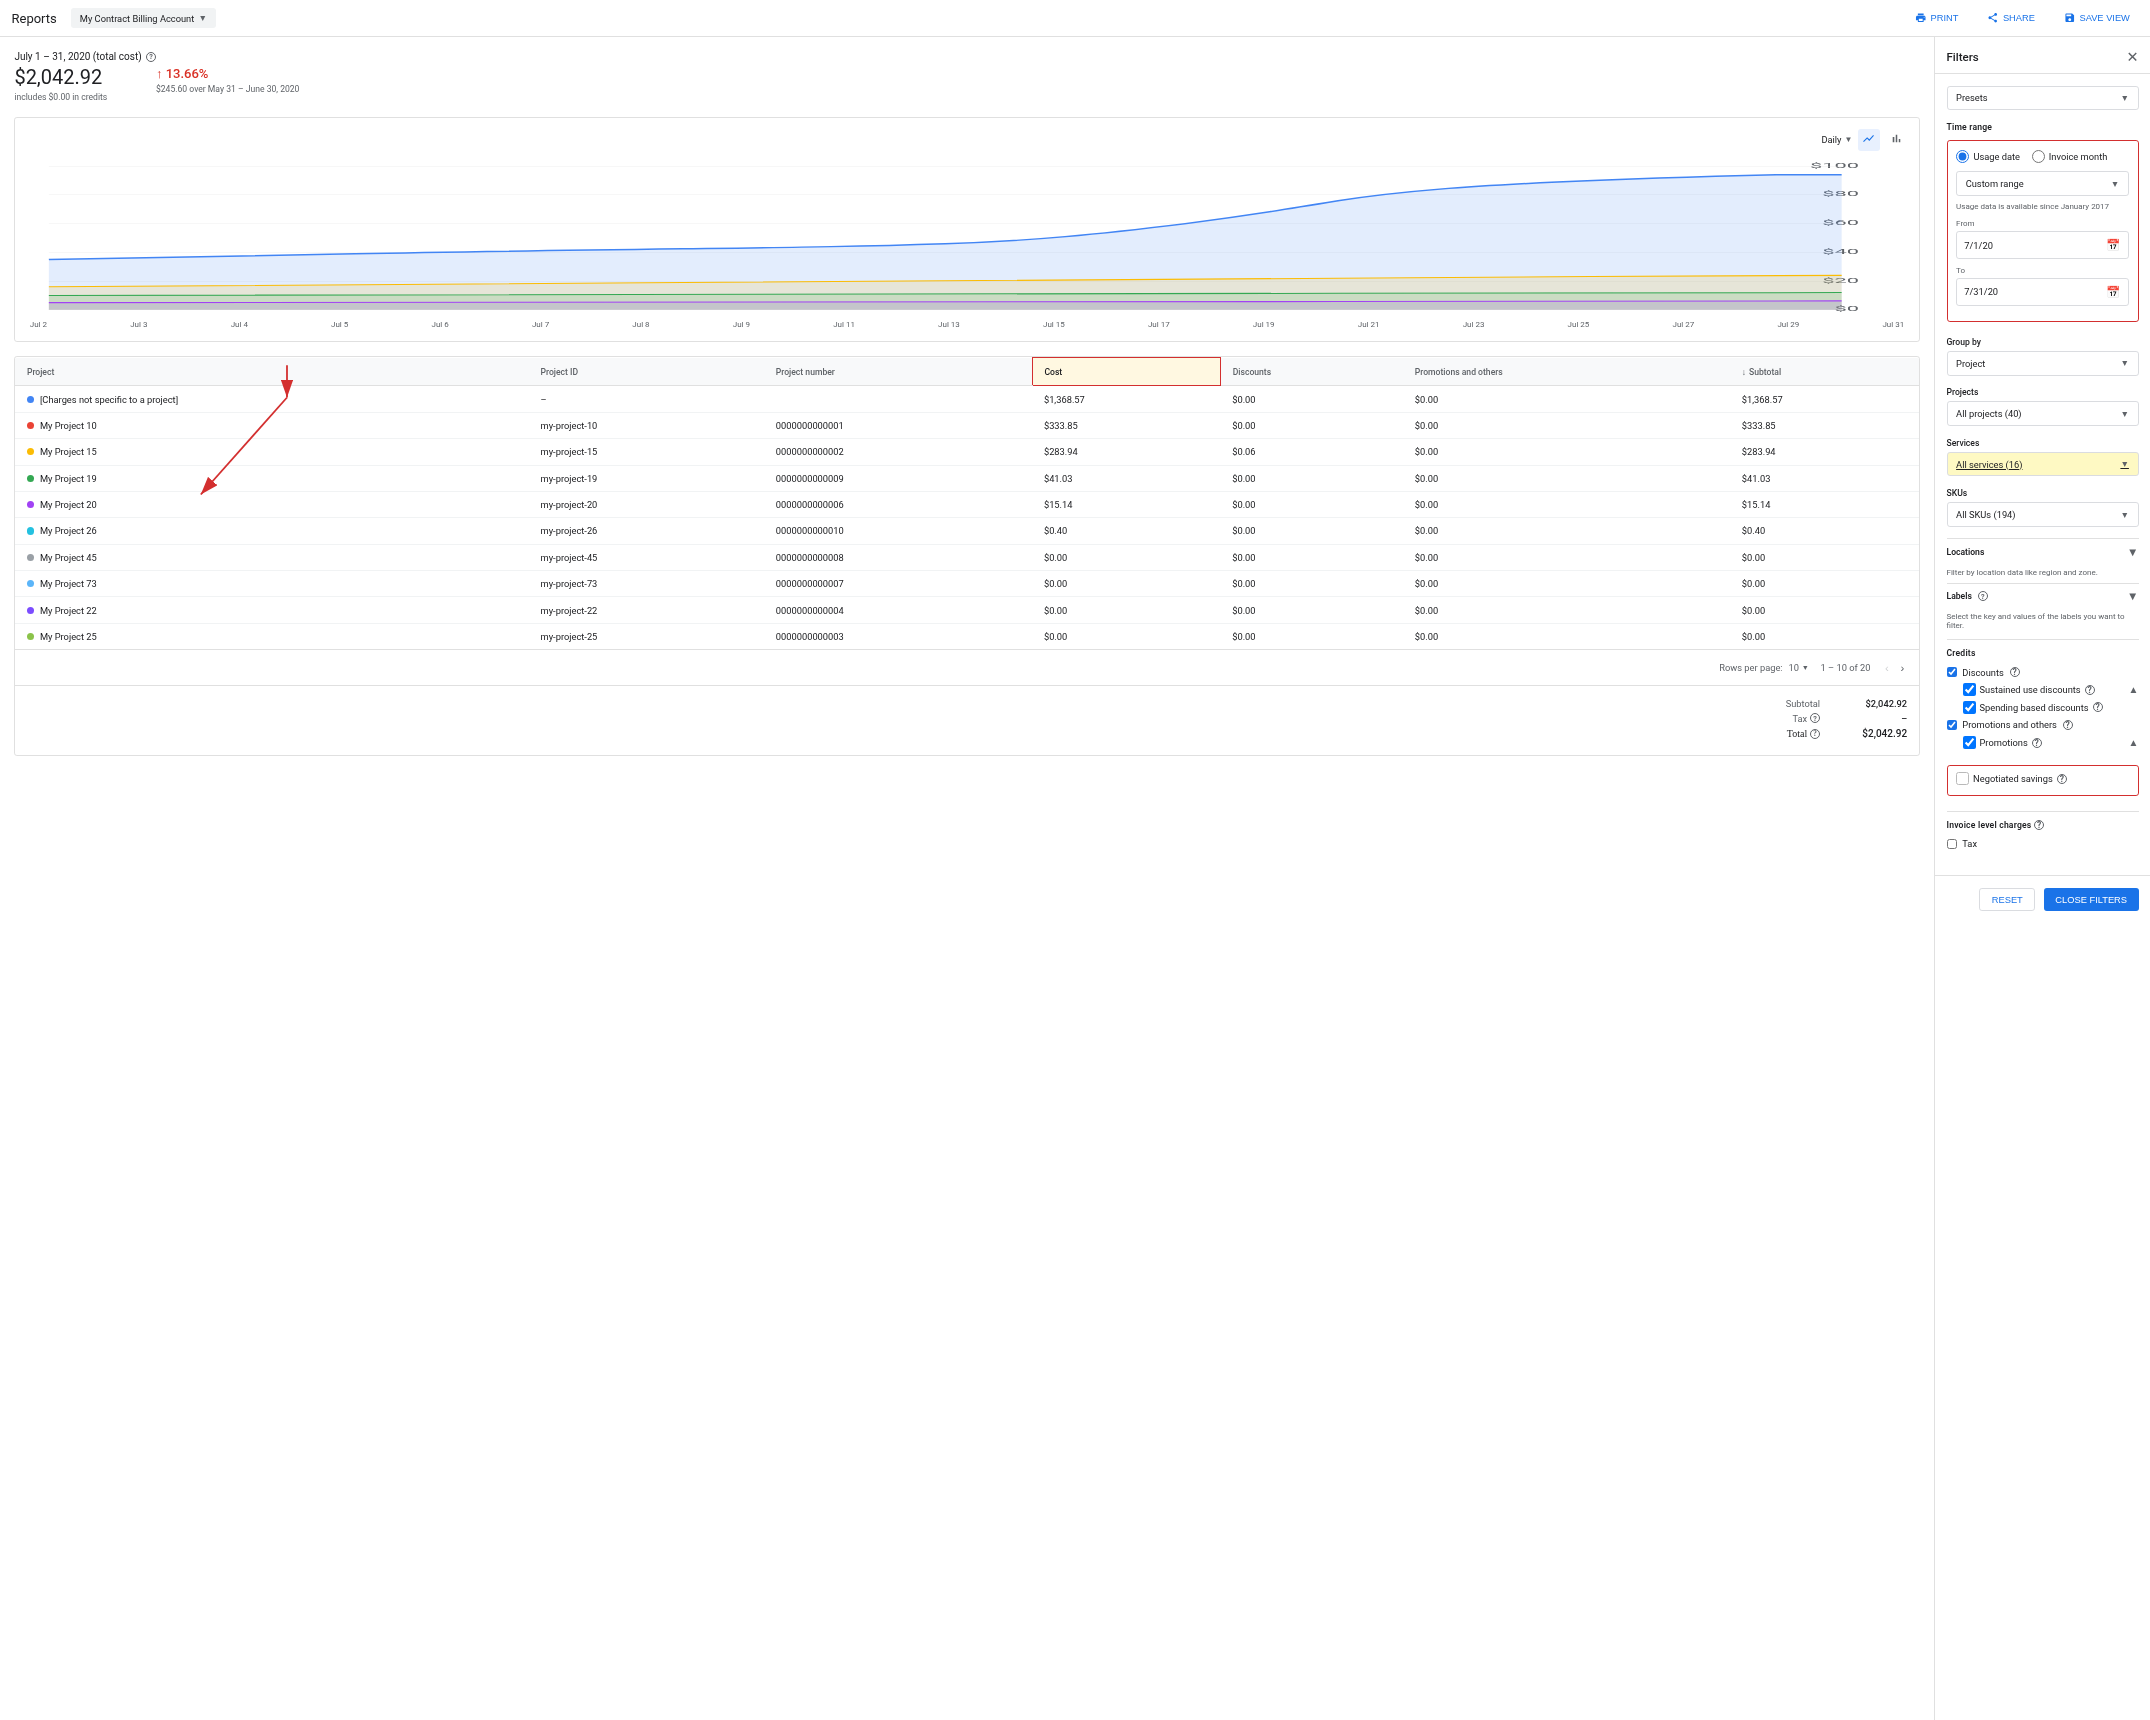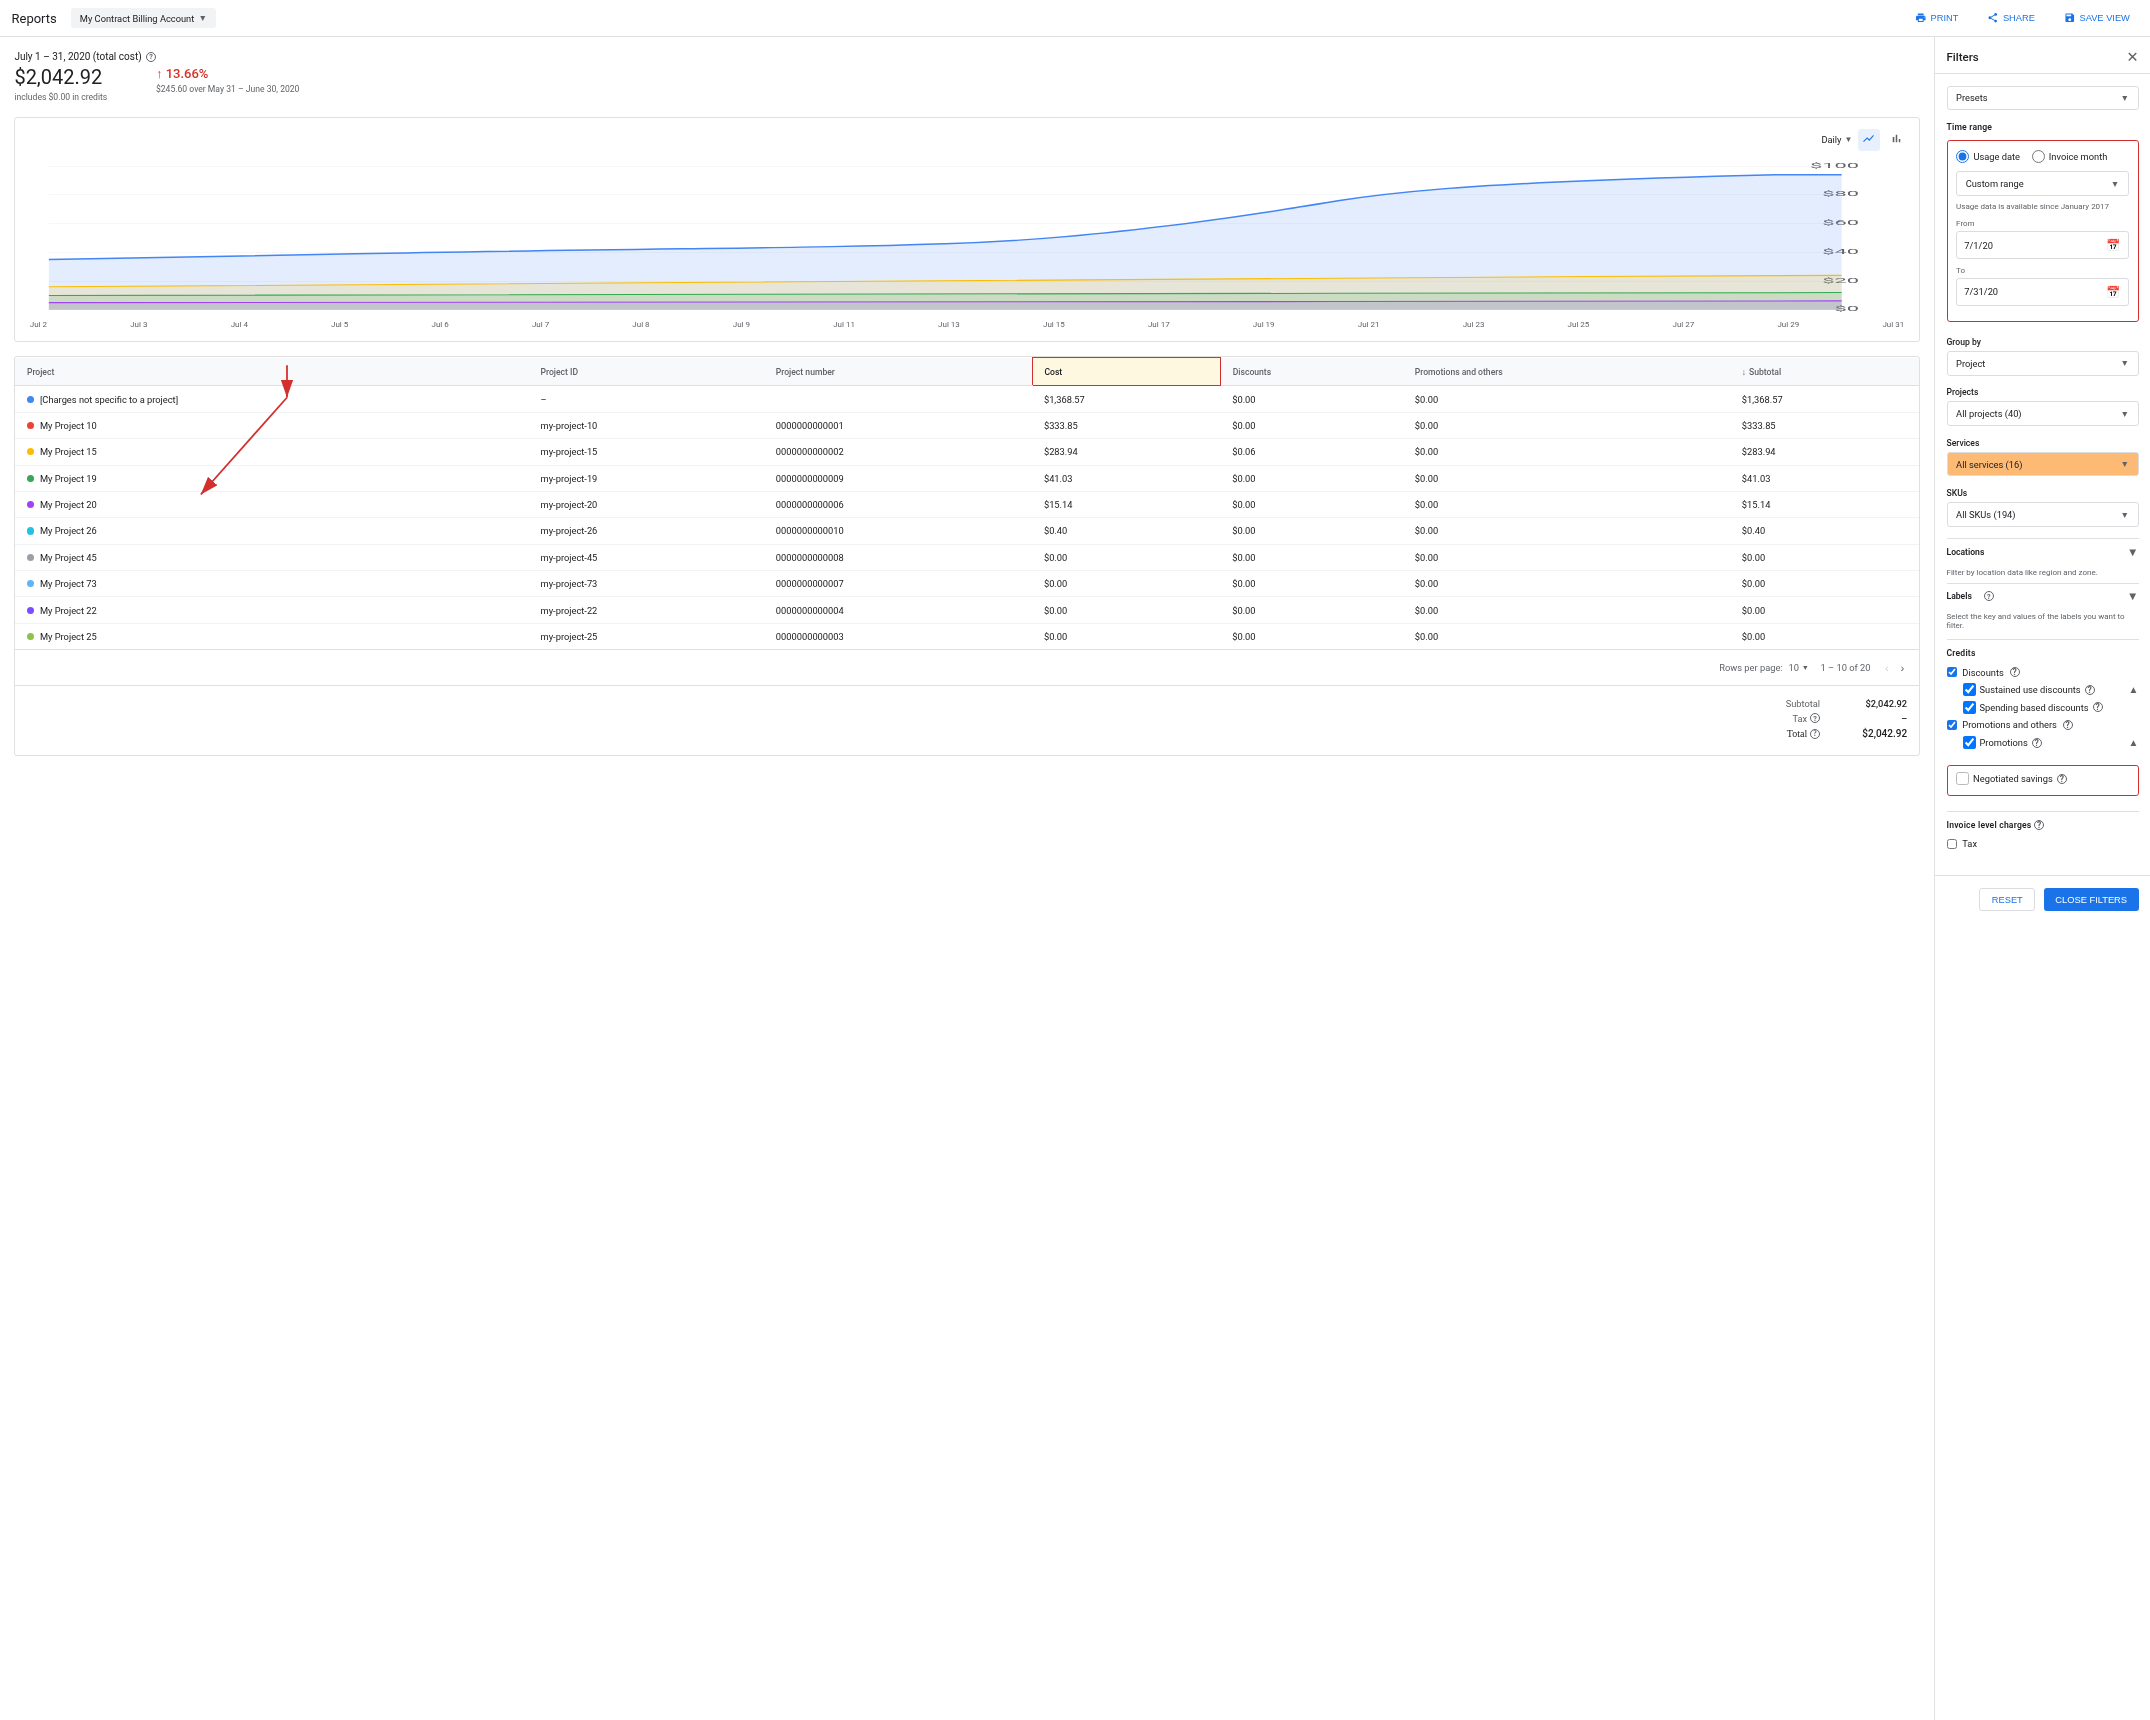--- a/index.html
+++ b/index.html
@@ -502,42 +502,42 @@
       <div class="filter-row">
         <div class="filter-row-label">Projects</div>
         <div class="dropdown-wrapper" style="display:flex;align-items:center;justify-content:space-between;width:100%;padding:5.8px 8.6px;border:0.7px solid #dadce0;border-radius:2.9px;cursor:pointer;background:#fff;">
           <span style="font-size:9.3px;">All projects (40)</span>
           <span style="color:#5f6368;font-size:8.6px;">▼</span>
         </div>
       </div>
 
       <div class="filter-row">
         <div class="filter-row-label">Services</div>
-        <div class="dropdown-wrapper" style="display:flex;align-items:center;justify-content:space-between;width:100%;padding:5.8px 8.6px;border:0.7px solid #dadce0;border-radius:2.9px;cursor:pointer;background:#fdba74;">
+        <div class="dropdown-wrapper" style="display:flex;align-items:center;justify-content:space-between;width:100%;padding:5.8px 8.6px;border:0.7px solid #dadce0;border-radius:2.9px;cursor:pointer;background:#fef9c3;text-decoration:underline;">
           <span style="font-size:9.3px;">All services (16)</span>
           <span style="color:#5f6368;font-size:8.6px;">▼</span>
         </div>
       </div>
 
       <div class="filter-row">
         <div class="filter-row-label">SKUs</div>
         <div class="dropdown-wrapper" style="display:flex;align-items:center;justify-content:space-between;width:100%;padding:5.8px 8.6px;border:0.7px solid #dadce0;border-radius:2.9px;cursor:pointer;background:#fff;">
           <span style="font-size:9.3px;">All SKUs (194)</span>
           <span style="color:#5f6368;font-size:8.6px;">▼</span>
         </div>
       </div>
 
       <div class="collapsible-header">
         <span class="collapsible-title">Locations</span>
         <span style="color:#5f6368;font-size:11.5px;">▼</span>
       </div>
       <div class="collapsible-hint">Filter by location data like region and zone.</div>
 
       <div class="collapsible-header">
-        <span class="collapsible-title" style="display:flex;align-items:center;gap:12px;">
+        <span class="collapsible-title" style="display:flex;align-items:center;gap:6px;">
           <span>Labels</span>
           <span class="info-icon">?</span>
         </span>
         <span style="color:#5f6368;font-size:11.5px;">▼</span>
       </div>
       <div class="collapsible-hint">Select the key and values of the labels you want to filter.</div>
 
       <div class="divider"></div>
 
       <div class="filter-section">

